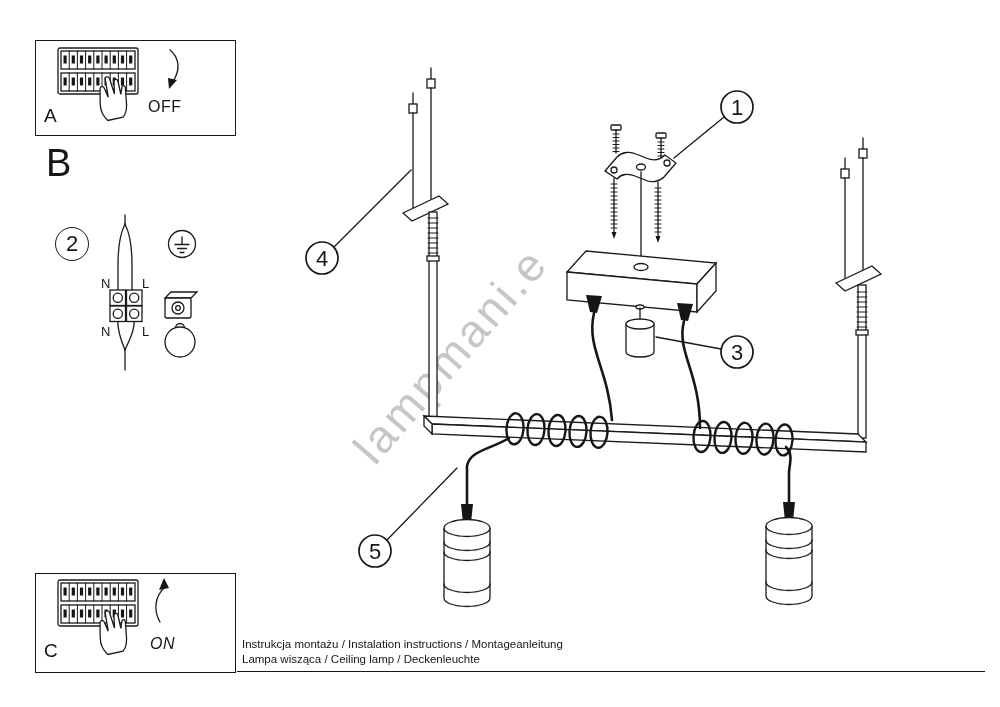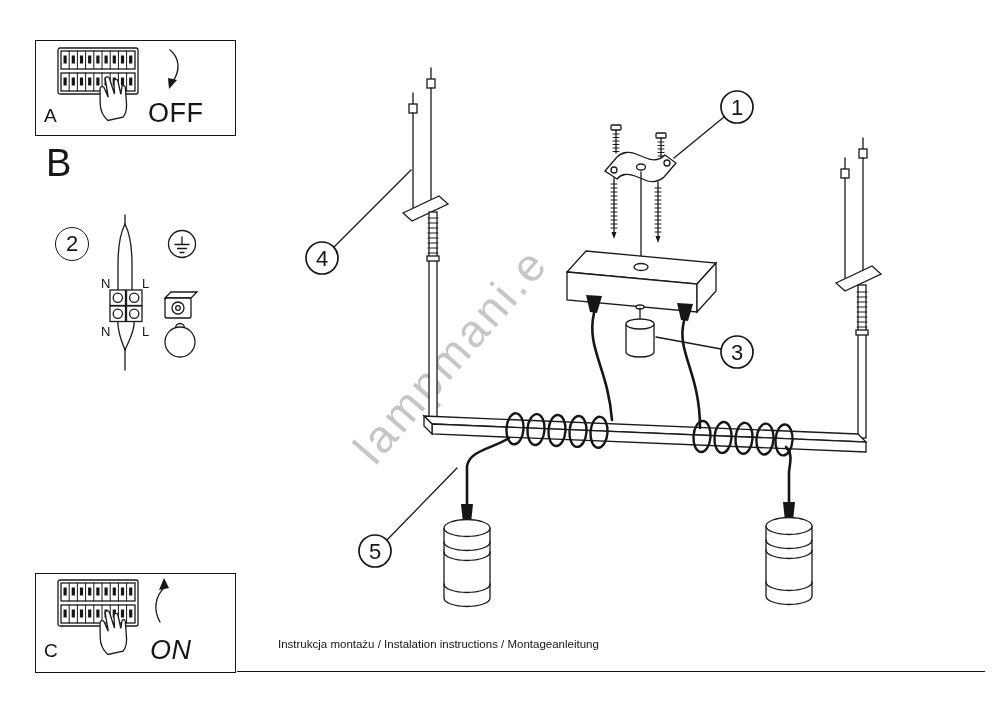--- a/index.html
+++ b/index.html
@@ -31,33 +31,33 @@
   .callout-circle { fill:#fff; stroke:#161616; stroke-width:1.7; }
   .callout-num { font-size:22px; fill:#161616; text-anchor:middle; font-family:"Liberation Sans","DejaVu Sans",sans-serif; }
   .wlabel { font-size:13px; fill:#161616; font-family:"Liberation Sans","DejaVu Sans",sans-serif; }
 
   
   .panel-box { position:absolute; border:1.5px solid #161616; background:transparent; z-index:3; }
   .box-a { left:35px; top:40px;  width:201px; height:96px; }
   .box-c { left:35px; top:573px; width:201px; height:100px; }
   .panel-box svg { position:absolute; left:0; top:0; }
   .corner-label { position:absolute; font-size:19px; }
-  .state-label  { position:absolute; font-size:27px; letter-spacing:0.5px; }
+  .state-label  { position:absolute; font-size:16px; letter-spacing:0.5px; }
 
   .section-b-label { position:absolute; left:46px; top:142px; font-size:38px; z-index:3; }
 
   .step-circle {
     position:absolute; left:55px; top:227px; width:34px; height:34px; z-index:3;
     border:1.7px solid #161616; border-radius:50%;
     font-size:22px; line-height:31px; text-align:center;
   }
   .wiring-svg { position:absolute; left:95px; top:212px; z-index:3; }
 
   
-  .footer { position:absolute; left:242px; top:637px; z-index:3; font-size:11.5px; line-height:15px;margin-left:36px; }
+  .footer { position:absolute; left:242px; top:637px; z-index:3; font-size:11.5px; line-height:15px; }
   .footer-rule { position:absolute; left:237px; top:671px; width:748px; border-top:1.3px solid #161616; z-index:3; }
 </style>
 </head>
 <body>
 
 <div class="page">
 
   <div class="watermark">lampmani.e</div>
 
   <svg class="art" viewBox="0 0 1000 707">
@@ -252,16 +252,17 @@
       <use href="#hand-icon" transform="translate(52,38) rotate(-14)"></use>
       <path class="ln" d="M124,48 C117,36 119,22 129,13"></path>
       <polygon class="blk" points="123,16 133,14 128,4"></polygon>
     </svg>
     <span class="corner-label" style="left:8px; top:66px;">C</span>
     <span class="state-label" style="left:114px; top:61px;font-style:italic;">ON</span>
   </div>
 
   <div class="footer">
     <div>Instrukcja montażu / Instalation instructions / Montageanleitung</div>
+    <div>Lampa wisząca / Ceiling lamp / Deckenleuchte</div>
   </div>
   <div class="footer-rule"></div>
 
 </div>
 
 </body></html>

